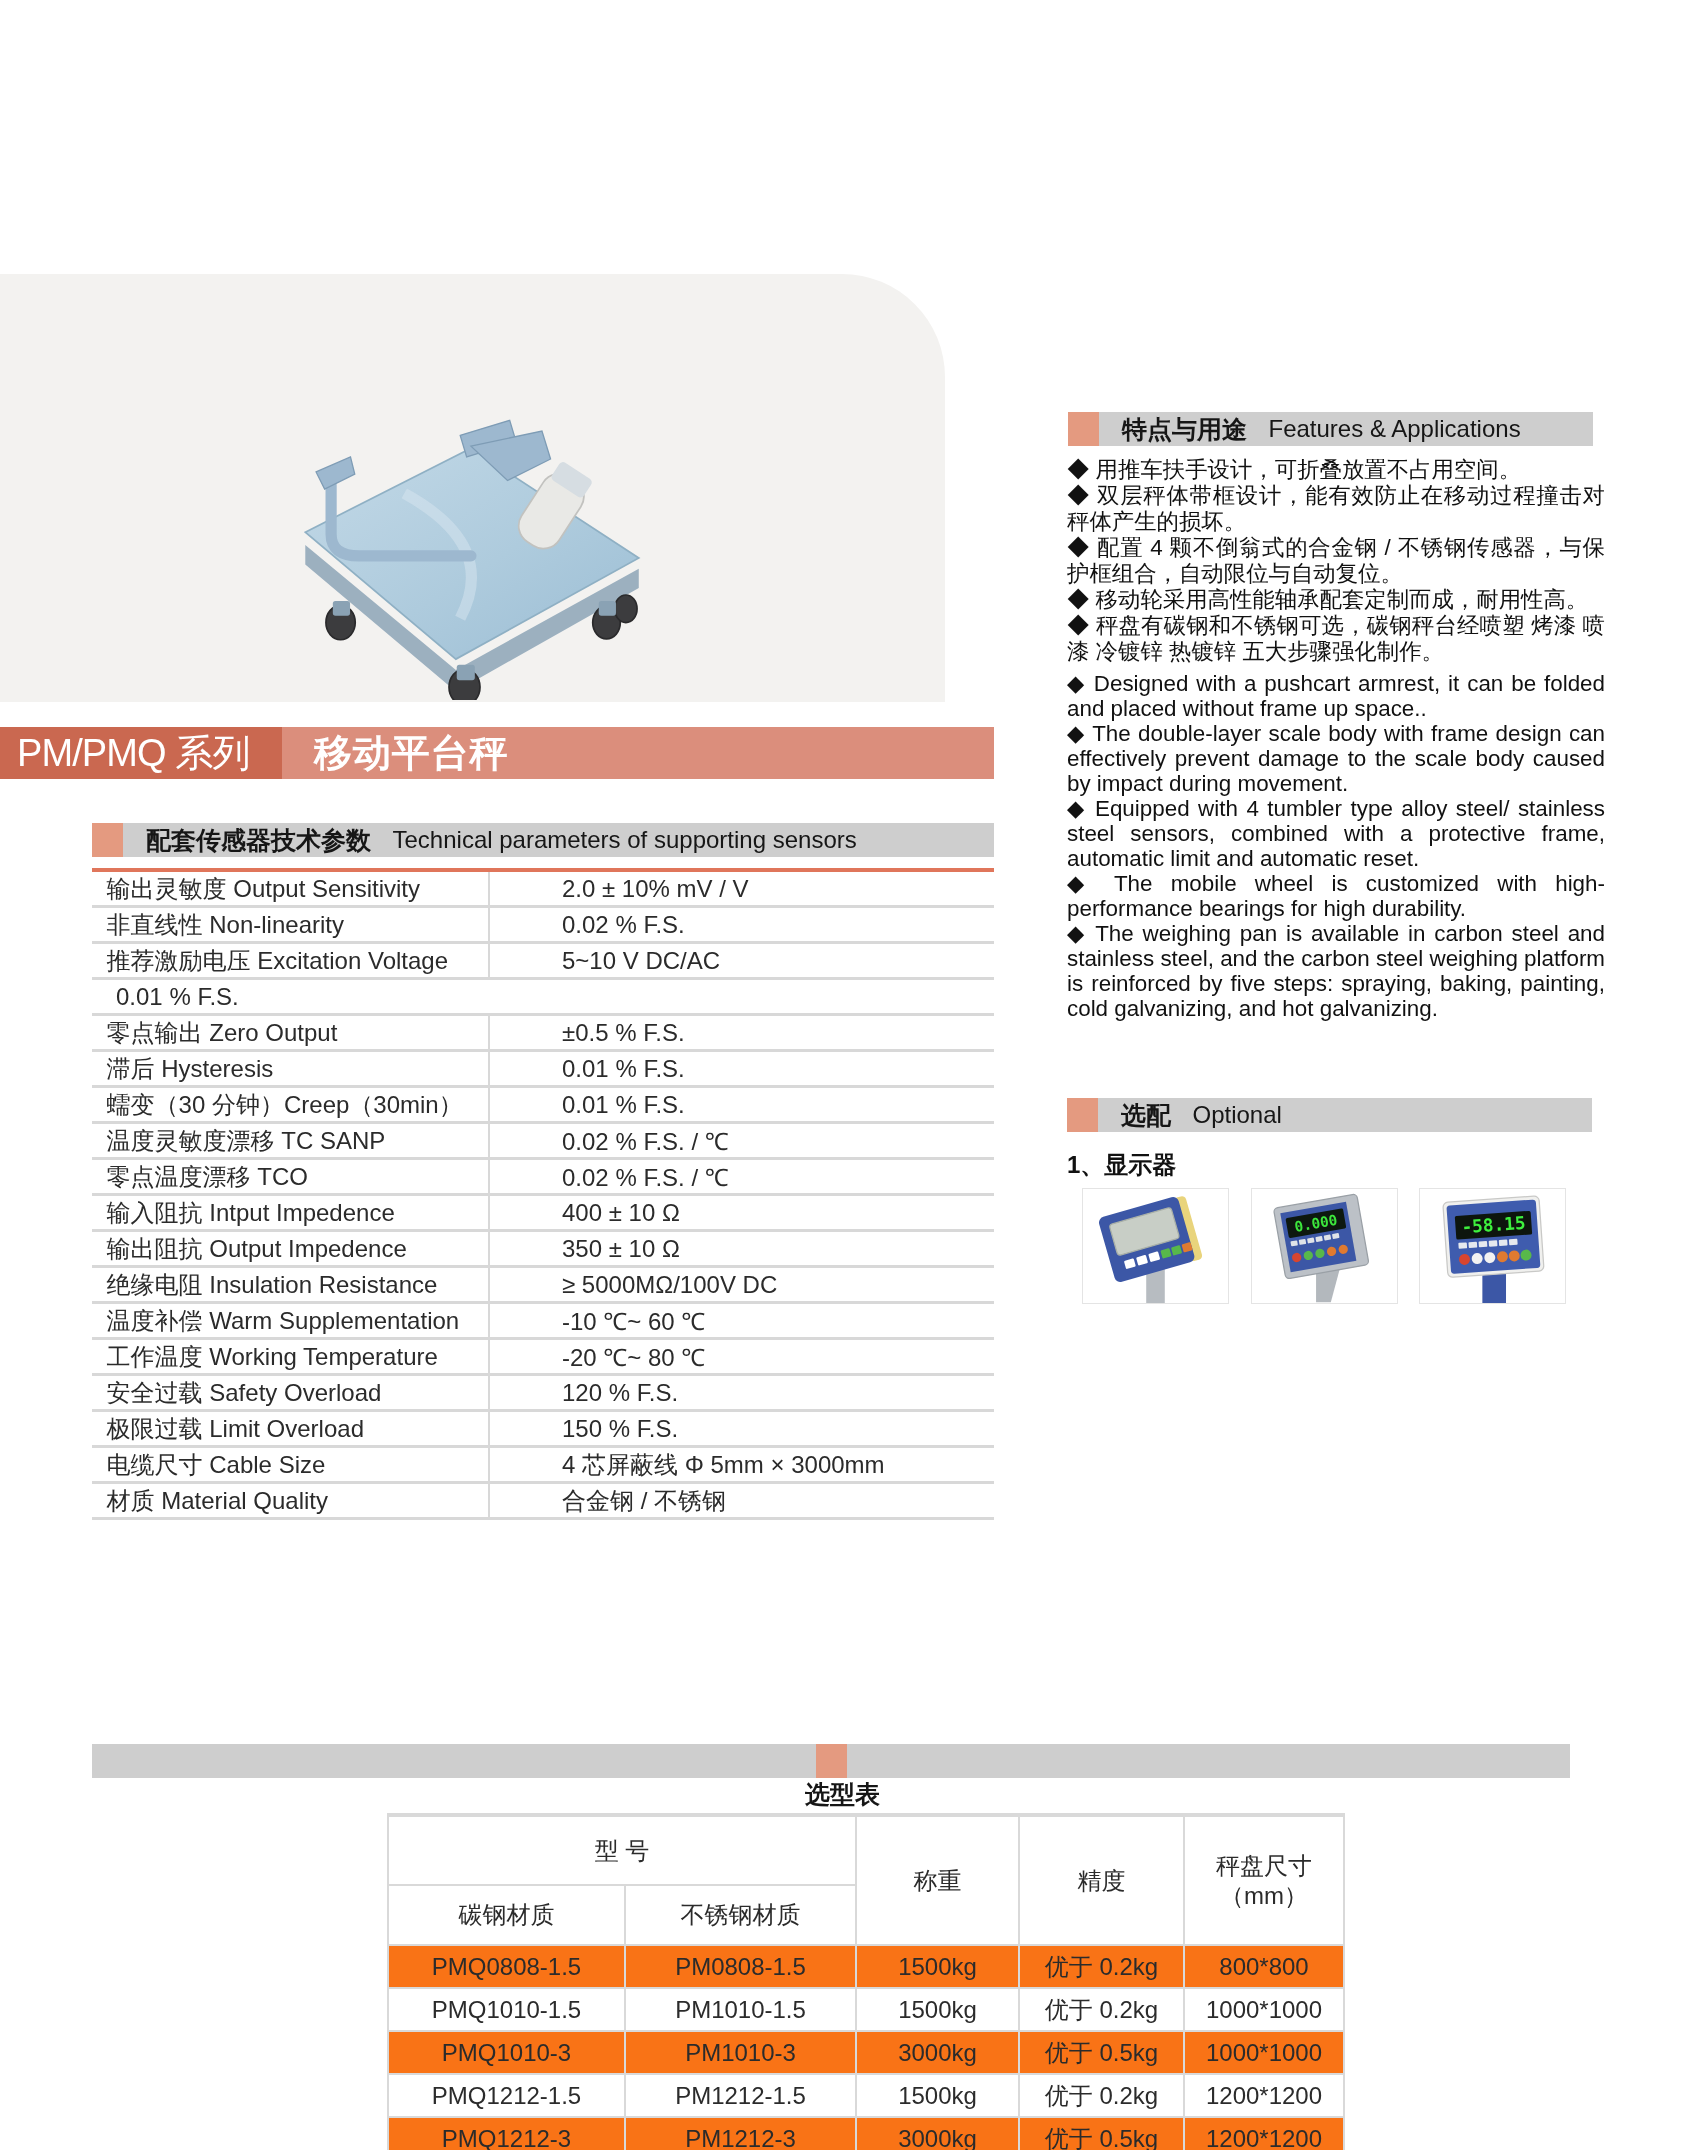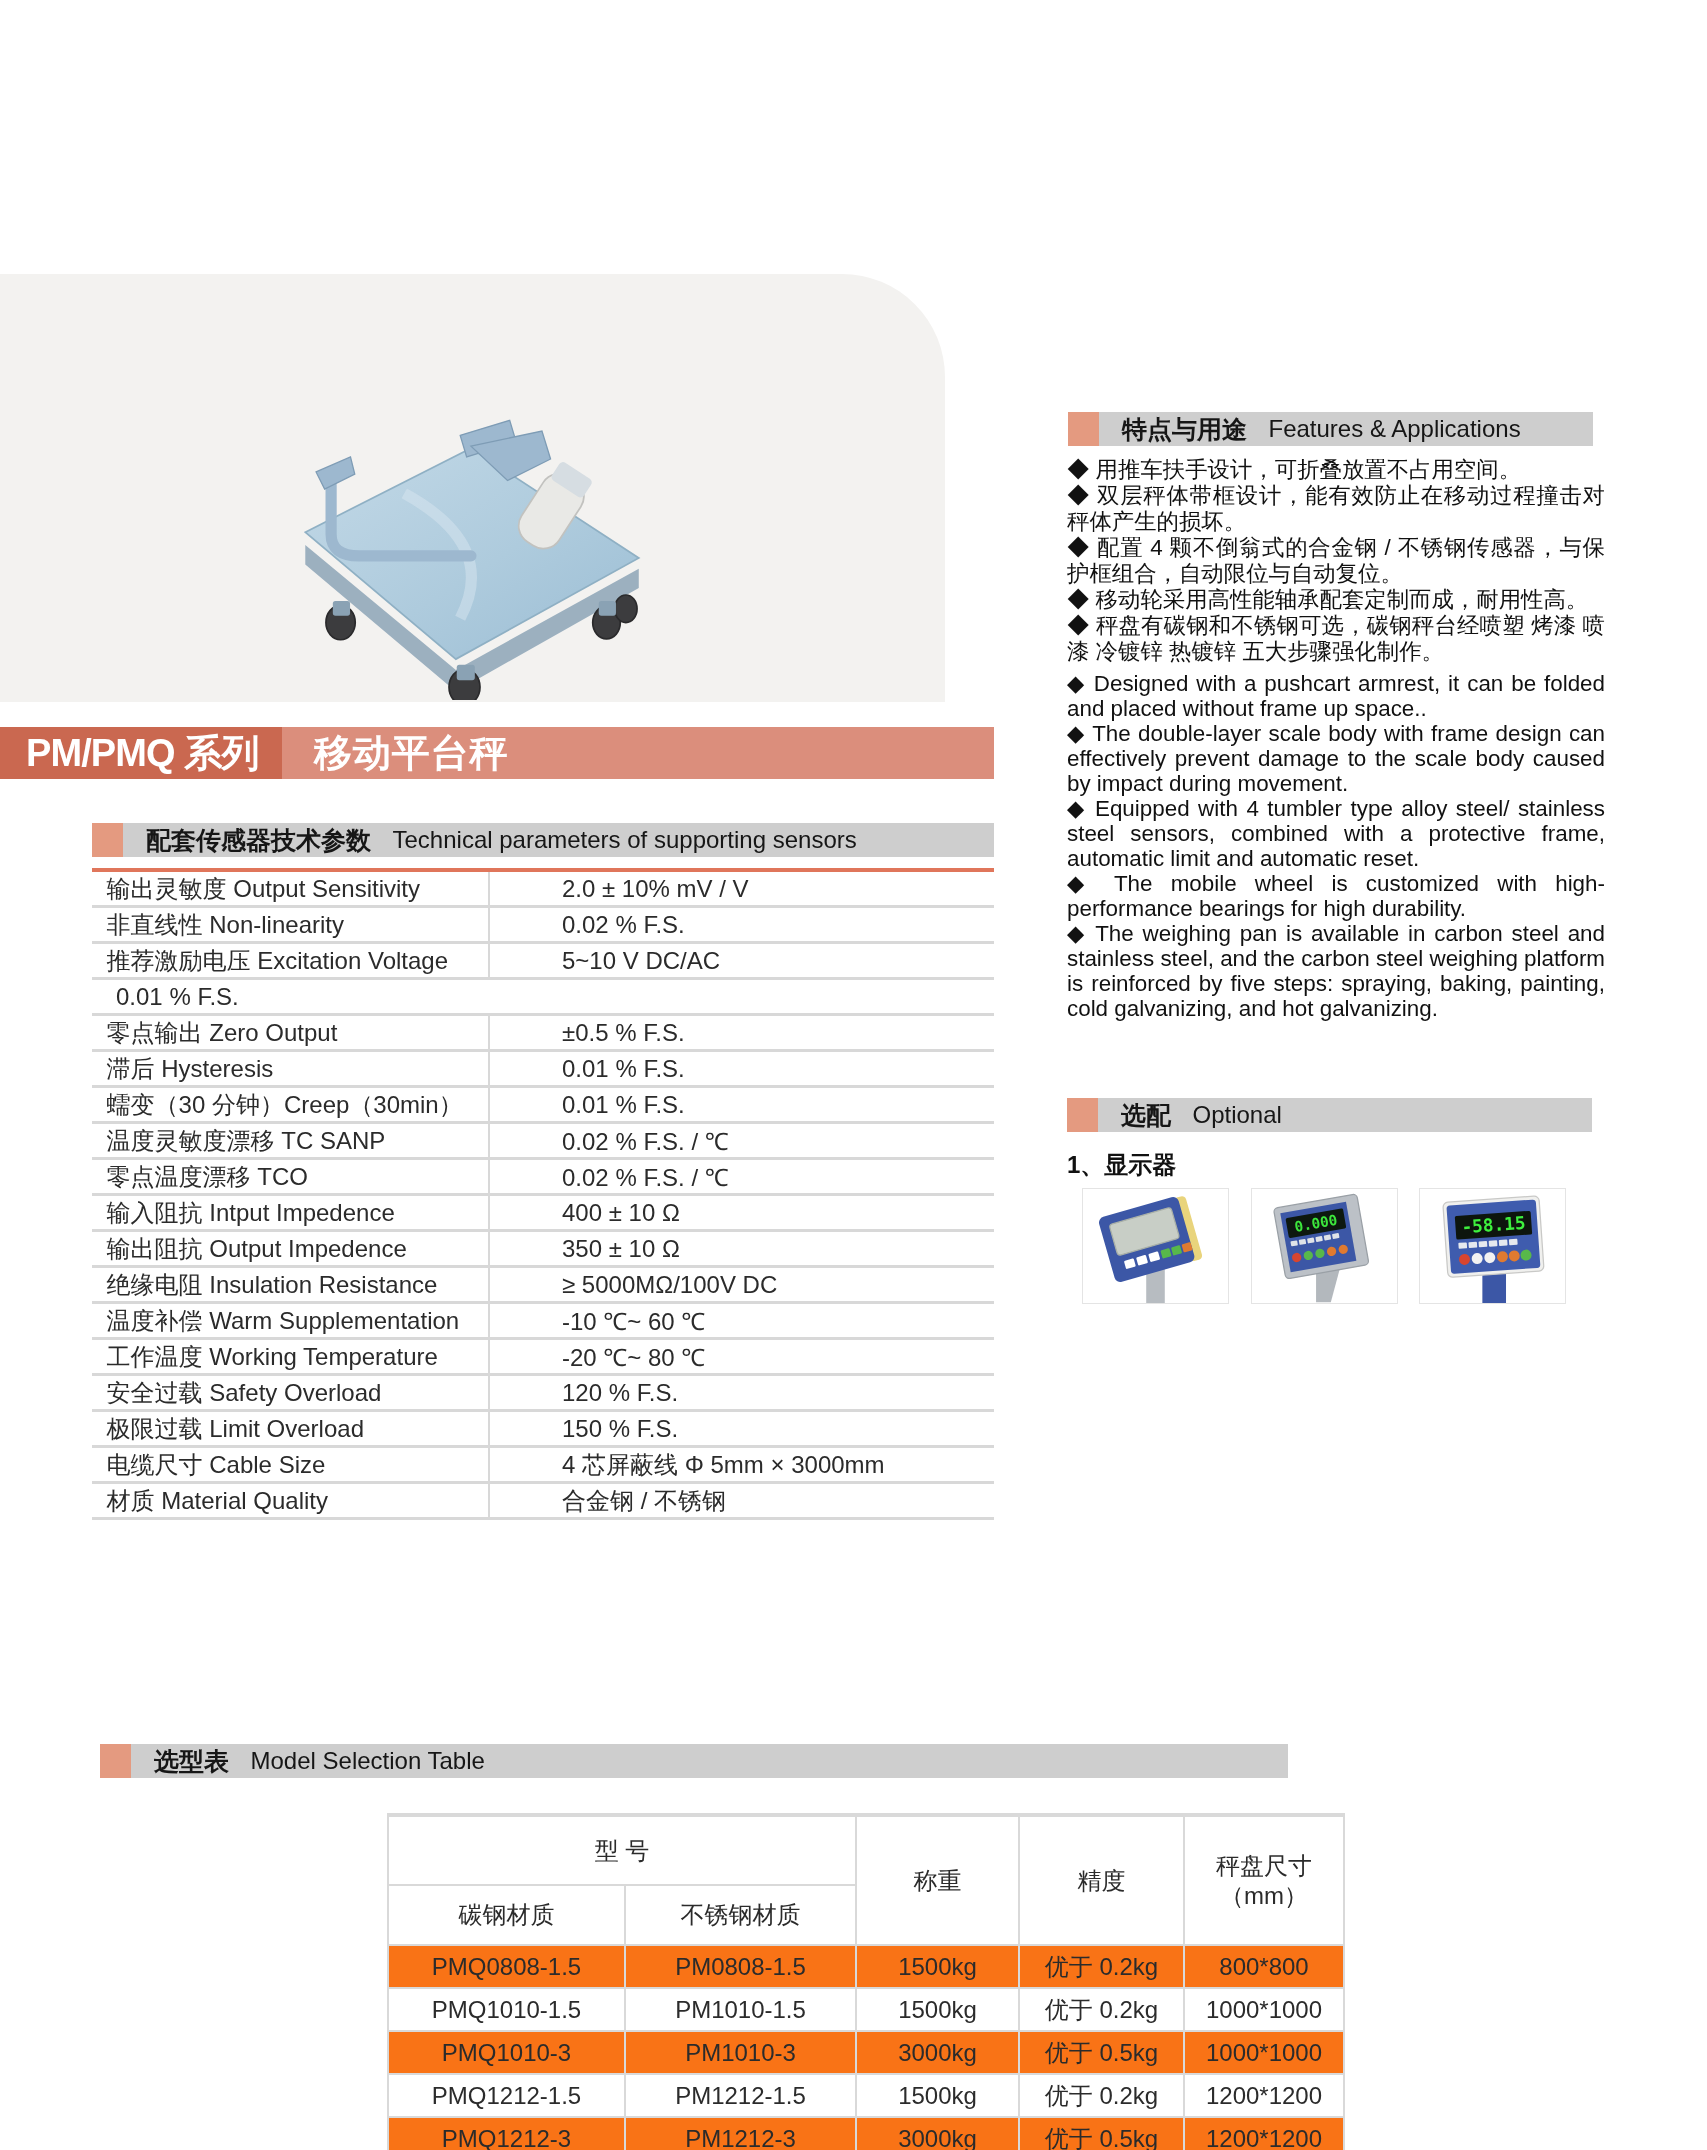--- a/index.html
+++ b/index.html
@@ -14,21 +14,21 @@
   .product-panel {
     left:0; top:274px; width:945px; height:428px;
     background:#f3f2f0; border-radius:0 103px 0 0;
   }
   .product-art { position:absolute; left:275px; top:142px; width:379px; height:284px; }
 
   
   .series-bar { left:0; top:727px; width:994px; height:52px; display:flex; }
   .series-dark {
     width:282px; background:#ca6850; color:#fff; display:flex; align-items:center;
-    padding-left:26px; font-size:38px; font-weight:700; letter-spacing:-0.9px; white-space:nowrap;
+    padding-left:17px; font-size:38px; font-weight:400; letter-spacing:-0.9px; white-space:nowrap;
   }
   .series-light {
     flex:1; background:#db8e7c; color:#fff; display:flex; align-items:center;
     padding-left:32px; font-size:38px; font-weight:700; letter-spacing:0.9px; white-space:nowrap;
   }
 
   
   .sec-hdr { background:#cecece; display:flex; align-items:center; height:34px; }
   .hdr-sq { width:31px; height:100%; background:#e49a80; flex:none; }
   .hdr-zh { font-weight:700; font-size:25px; color:#161616; margin-left:23px; white-space:nowrap; }
@@ -52,21 +52,21 @@
   .en-bullets p { margin:0; }
 
   .optional-hdr { left:1067px; top:1098px; width:525px; }
   .optional-sub { left:1067px; top:1149px; font-size:24px; font-weight:700; color:#111; }
   .display-row { left:1082px; top:1188px; display:flex; gap:21.5px; }
   .display-card { width:147px; height:116px; background:#fff; border:1.3px solid #e4e4e4; }
   .display-card svg { width:100%; height:100%; display:block; }
   .led-text { font-family:"DejaVu Sans Mono", monospace; font-weight:700; }
 
   
-  .model-hdr { left:100px; top:1744px; width:1188px; }
+  .model-hdr { left:92px; top:1744px; width:1478px;flex-direction:column; }
   .model-table {
     left:387px; top:1813px;
     display:grid;
     grid-template-columns:237px 231px 163px 165px 160px;
     grid-template-rows:69px 60px repeat(6, 43px);
     border-top:4.3px solid #d9d9d9; border-left:2.6px solid #d9d9d9;
     background:#fff;
   }
   .mcell {
     border-right:2.6px solid #d9d9d9; border-bottom:2.6px solid #d9d9d9;

